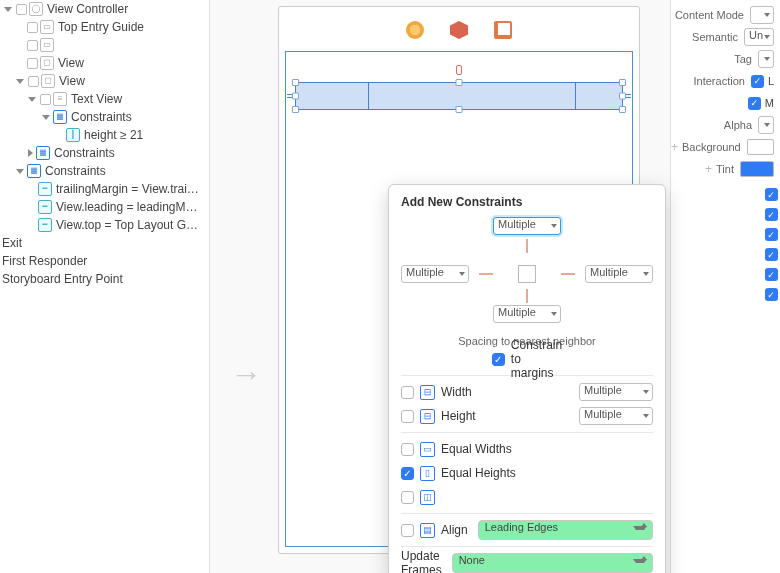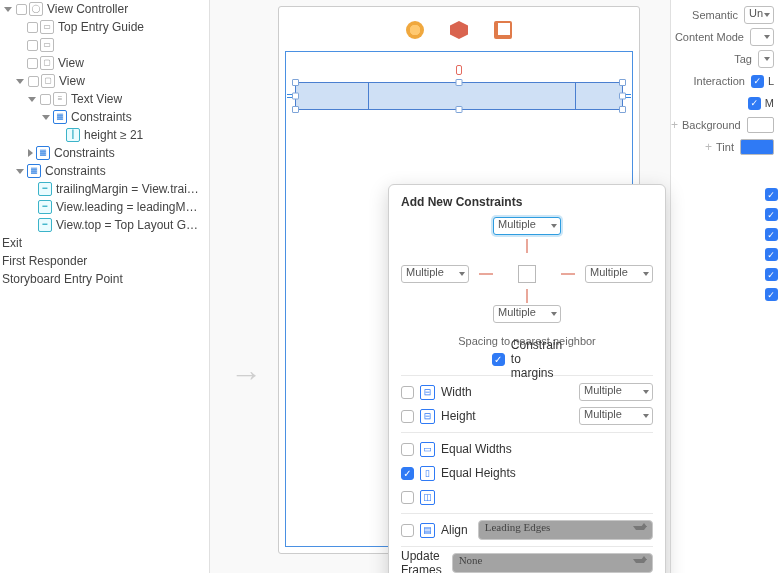--- a/index.html
+++ b/index.html
@@ -69,21 +69,21 @@
   .strut.v{ width:2px; height:14px; left:50%; transform:translateX(-50%);}
   .strut.h{ height:2px; width:14px; top:50%; transform:translateY(-50%);}
   .pcaption{ text-align:center; font-size:11px; color:#666; margin-top:2px;}
   .prow{ display:flex; align-items:center; height:24px; gap:6px; }
   .prow .ck{ width:13px;height:13px;border:1px solid #b7b7b7;border-radius:3px;background:#fff;display:inline-flex;align-items:center;justify-content:center;}
   .prow .ck.on{ background:#2f7af5;border-color:#2f7af5;color:#fff;font-size:10px;}
   .prow .picon{ width:15px;height:15px;border:1px solid #2f7af5;border-radius:2px;display:flex;align-items:center;justify-content:center;color:#2f7af5;font-size:9px;}
   .prow .plabel{ font-size:12px; color:#333; flex:1;}
   .prow .sel{ font-size:11px; width:74px; }
   .hr{ height:1px; background:#e8e8e8; margin:4px 0;}
-  .wideSel{ flex:1; height:20px; border:1px solid #c8c8c8; border-radius:4px; background:#a3a3a3; font-size:11px; padding:0 16px 0 6px; position:relative; color:#444;font-family:Liberation Serif, serif;}
+  .wideSel{ flex:1; height:20px; border:1px solid #c8c8c8; border-radius:4px; background:#86efac; font-size:11px; padding:0 16px 0 6px; position:relative; color:#444;}
   .wideSel:after{content:"";position:absolute;right:5px;top:5px;width:8px;height:8px;border-left:3px solid transparent;border-right:3px solid transparent;border-top:4px solid #777;}
   .wideSel.up:before{content:"";position:absolute;right:5px;top:2px;border-left:3px solid transparent;border-right:3px solid transparent;border-bottom:4px solid #777;}
 </style>
 </head>
 <body>
 
 <div class="root">
 
   <div class="outline">
     <div class="row i1">
@@ -261,41 +261,45 @@
       <div class="prow">
         <span class="plabel" style="flex:0;margin-right:4px;">Update Frames</span>
         <div class="wideSel up">None</div>
       </div>
 
     </div>
   </div>
 
   <div class="inspector">
     <div class="irow">
+        <span class="lab">Content Mode</span>
+        <span class="sel"></span>
+      </div>
+    <div class="irow">
         <span class="lab">Semantic</span>
         <span class="sel">Un</span>
-      </div>
-    <div class="irow">
-        <span class="lab">Content Mode</span>
-        <span class="sel"></span>
       </div>
     <div class="irow">
         <span class="lab">Tag</span>
         <span class="sel" style="min-width:10px"></span>
       </div>
     <div class="irow">
         <span class="lab">Interaction</span>
         <span class="chkbox">✓</span>
         <span style="font-size:11px">L</span>
       </div>
     <div class="irow">
         <span class="chkbox">✓</span>
         <span style="font-size:11px">M</span>
       </div>
     <div class="irow">
+        <span class="lab">Alpha</span>
+        <span class="sel" style="min-width:10px"></span>
+      </div>
+    <div class="irow">
         <span class="plus">+</span>
         <span class="lab">Background</span>
         <span class="swatch"></span>
       </div>
     <div class="irow">
         <span class="plus">+</span>
         <span class="lab">Tint</span>
         <span class="swatch blue"></span>
       </div>
   </div>

